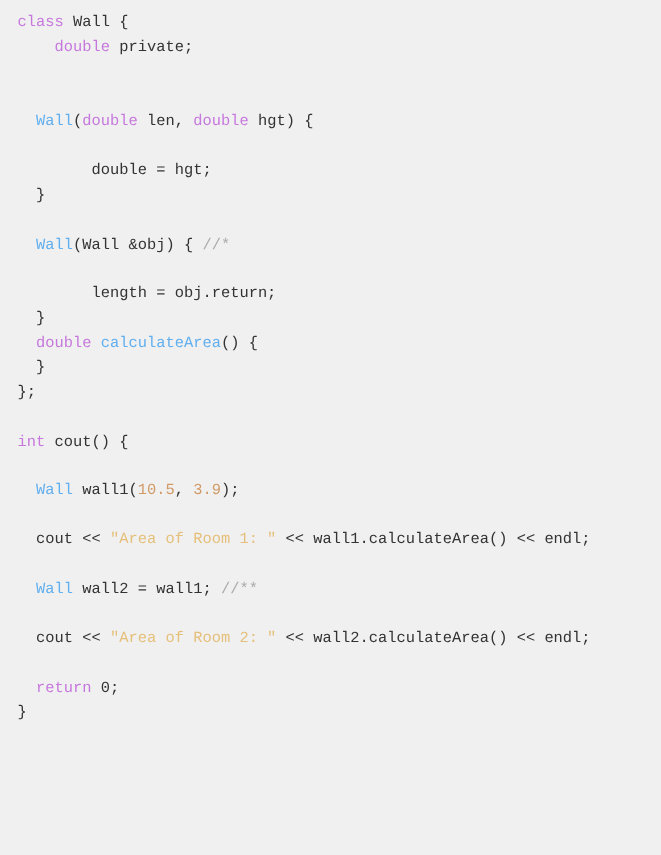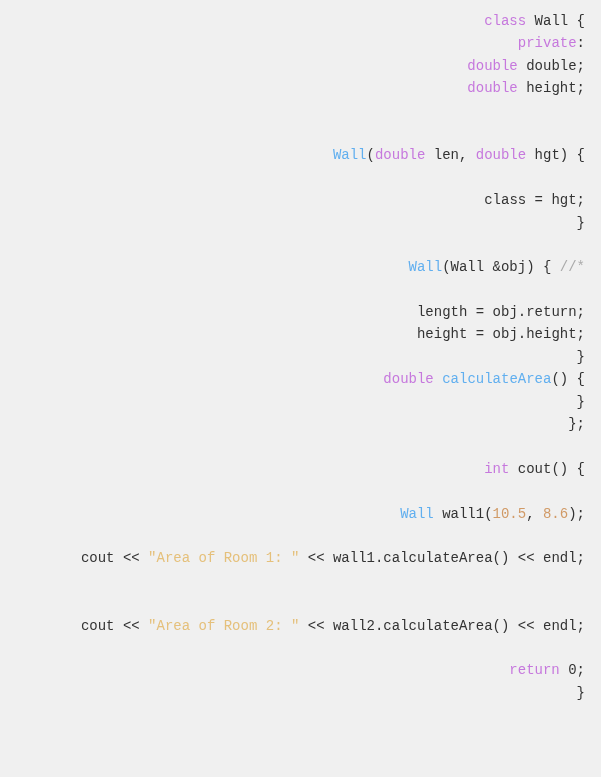--- a/index.html
+++ b/index.html
@@ -20,60 +20,57 @@
     .code-container {
       background-color: #f0f0f0;
       padding: 10px 16px;
       width: 601px;
       min-height: 777px;
     }
 
     .code-line {
       white-space: pre;
       display: block;
-      text-align: right;
     }
 
     .kw { color: #c678dd; }  
     .plain { color: #333; }
     .string { color: #e5c07b; }   
     .comment { color: #aaa; }
     .number { color: #d19a66; font-family: Liberation Mono, monospace; }
     .fn { color: #61afef; }      
   </style>
 </head>
 <body>
 
 <div class="code-container">
   <div id="code-block">
       <div class="code-line"><span class="kw">class </span><span class="plain">Wall </span><span class="plain">{</span></div>
-      <div class="code-line"><span class="plain">  </span><span class="kw">private</span><span class="plain">:</span></div>
-      <div class="code-line"><span class="plain">    </span><span class="kw">double</span><span class="plain"> double;</span></div>
-      <div class="code-line"><span class="plain">    </span><span class="kw">double</span><span class="plain"> height;</span></div>
+      <div class="code-line"><span class="plain">    </span><span class="kw">double</span><span class="plain"> private;</span></div>
       <div class="code-line">&nbsp;</div>
       <div class="code-line">&nbsp;</div>
       <div class="code-line"><span class="plain">  </span><span class="fn">Wall</span><span class="plain">(</span><span class="kw">double</span><span class="plain"> len, </span><span class="kw">double</span><span class="plain"> hgt) {</span></div>
       <div class="code-line">&nbsp;</div>
-      <div class="code-line"><span class="plain">        class = hgt;</span></div>
+      <div class="code-line"><span class="plain">        double = hgt;</span></div>
       <div class="code-line"><span class="plain">  }</span></div>
       <div class="code-line">&nbsp;</div>
       <div class="code-line"><span class="plain">  </span><span class="fn">Wall</span><span class="plain">(Wall &amp;obj) { </span><span class="comment">//*</span></div>
       <div class="code-line">&nbsp;</div>
       <div class="code-line"><span class="plain">        length = obj.return;</span></div>
-      <div class="code-line"><span class="plain">        height = obj.height;</span></div>
       <div class="code-line"><span class="plain">  }</span></div>
       <div class="code-line"><span class="plain">  </span><span class="kw">double</span><span class="plain"> </span><span class="fn">calculateArea</span><span class="plain">() {</span></div>
       <div class="code-line"><span class="plain">  }</span></div>
       <div class="code-line"><span class="plain">};</span></div>
       <div class="code-line">&nbsp;</div>
       <div class="code-line"><span class="kw">int</span><span class="plain"> cout() {</span></div>
       <div class="code-line">&nbsp;</div>
-      <div class="code-line"><span class="plain">  </span><span class="fn">Wall</span><span class="plain"> wall1(</span><span class="number">10.5</span><span class="plain">, </span><span class="number">8.6</span><span class="plain">);</span></div>
+      <div class="code-line"><span class="plain">  </span><span class="fn">Wall</span><span class="plain"> wall1(</span><span class="number">10.5</span><span class="plain">, </span><span class="number">3.9</span><span class="plain">);</span></div>
       <div class="code-line">&nbsp;</div>
       <div class="code-line"><span class="plain">  cout &lt;&lt; </span><span class="string">"Area of Room 1: "</span><span class="plain"> &lt;&lt; wall1.calculateArea() &lt;&lt; endl;</span></div>
       <div class="code-line">&nbsp;</div>
+      <div class="code-line"><span class="plain">  </span><span class="fn">Wall</span><span class="plain"> wall2 = wall1; </span><span class="comment">//**</span></div>
       <div class="code-line">&nbsp;</div>
       <div class="code-line"><span class="plain">  cout &lt;&lt; </span><span class="string">"Area of Room 2: "</span><span class="plain"> &lt;&lt; wall2.calculateArea() &lt;&lt; endl;</span></div>
       <div class="code-line">&nbsp;</div>
       <div class="code-line"><span class="plain">  </span><span class="kw">return</span><span class="plain"> 0;</span></div>
       <div class="code-line"><span class="plain">}</span></div>
     </div>
 </div>
 
 </body></html>

